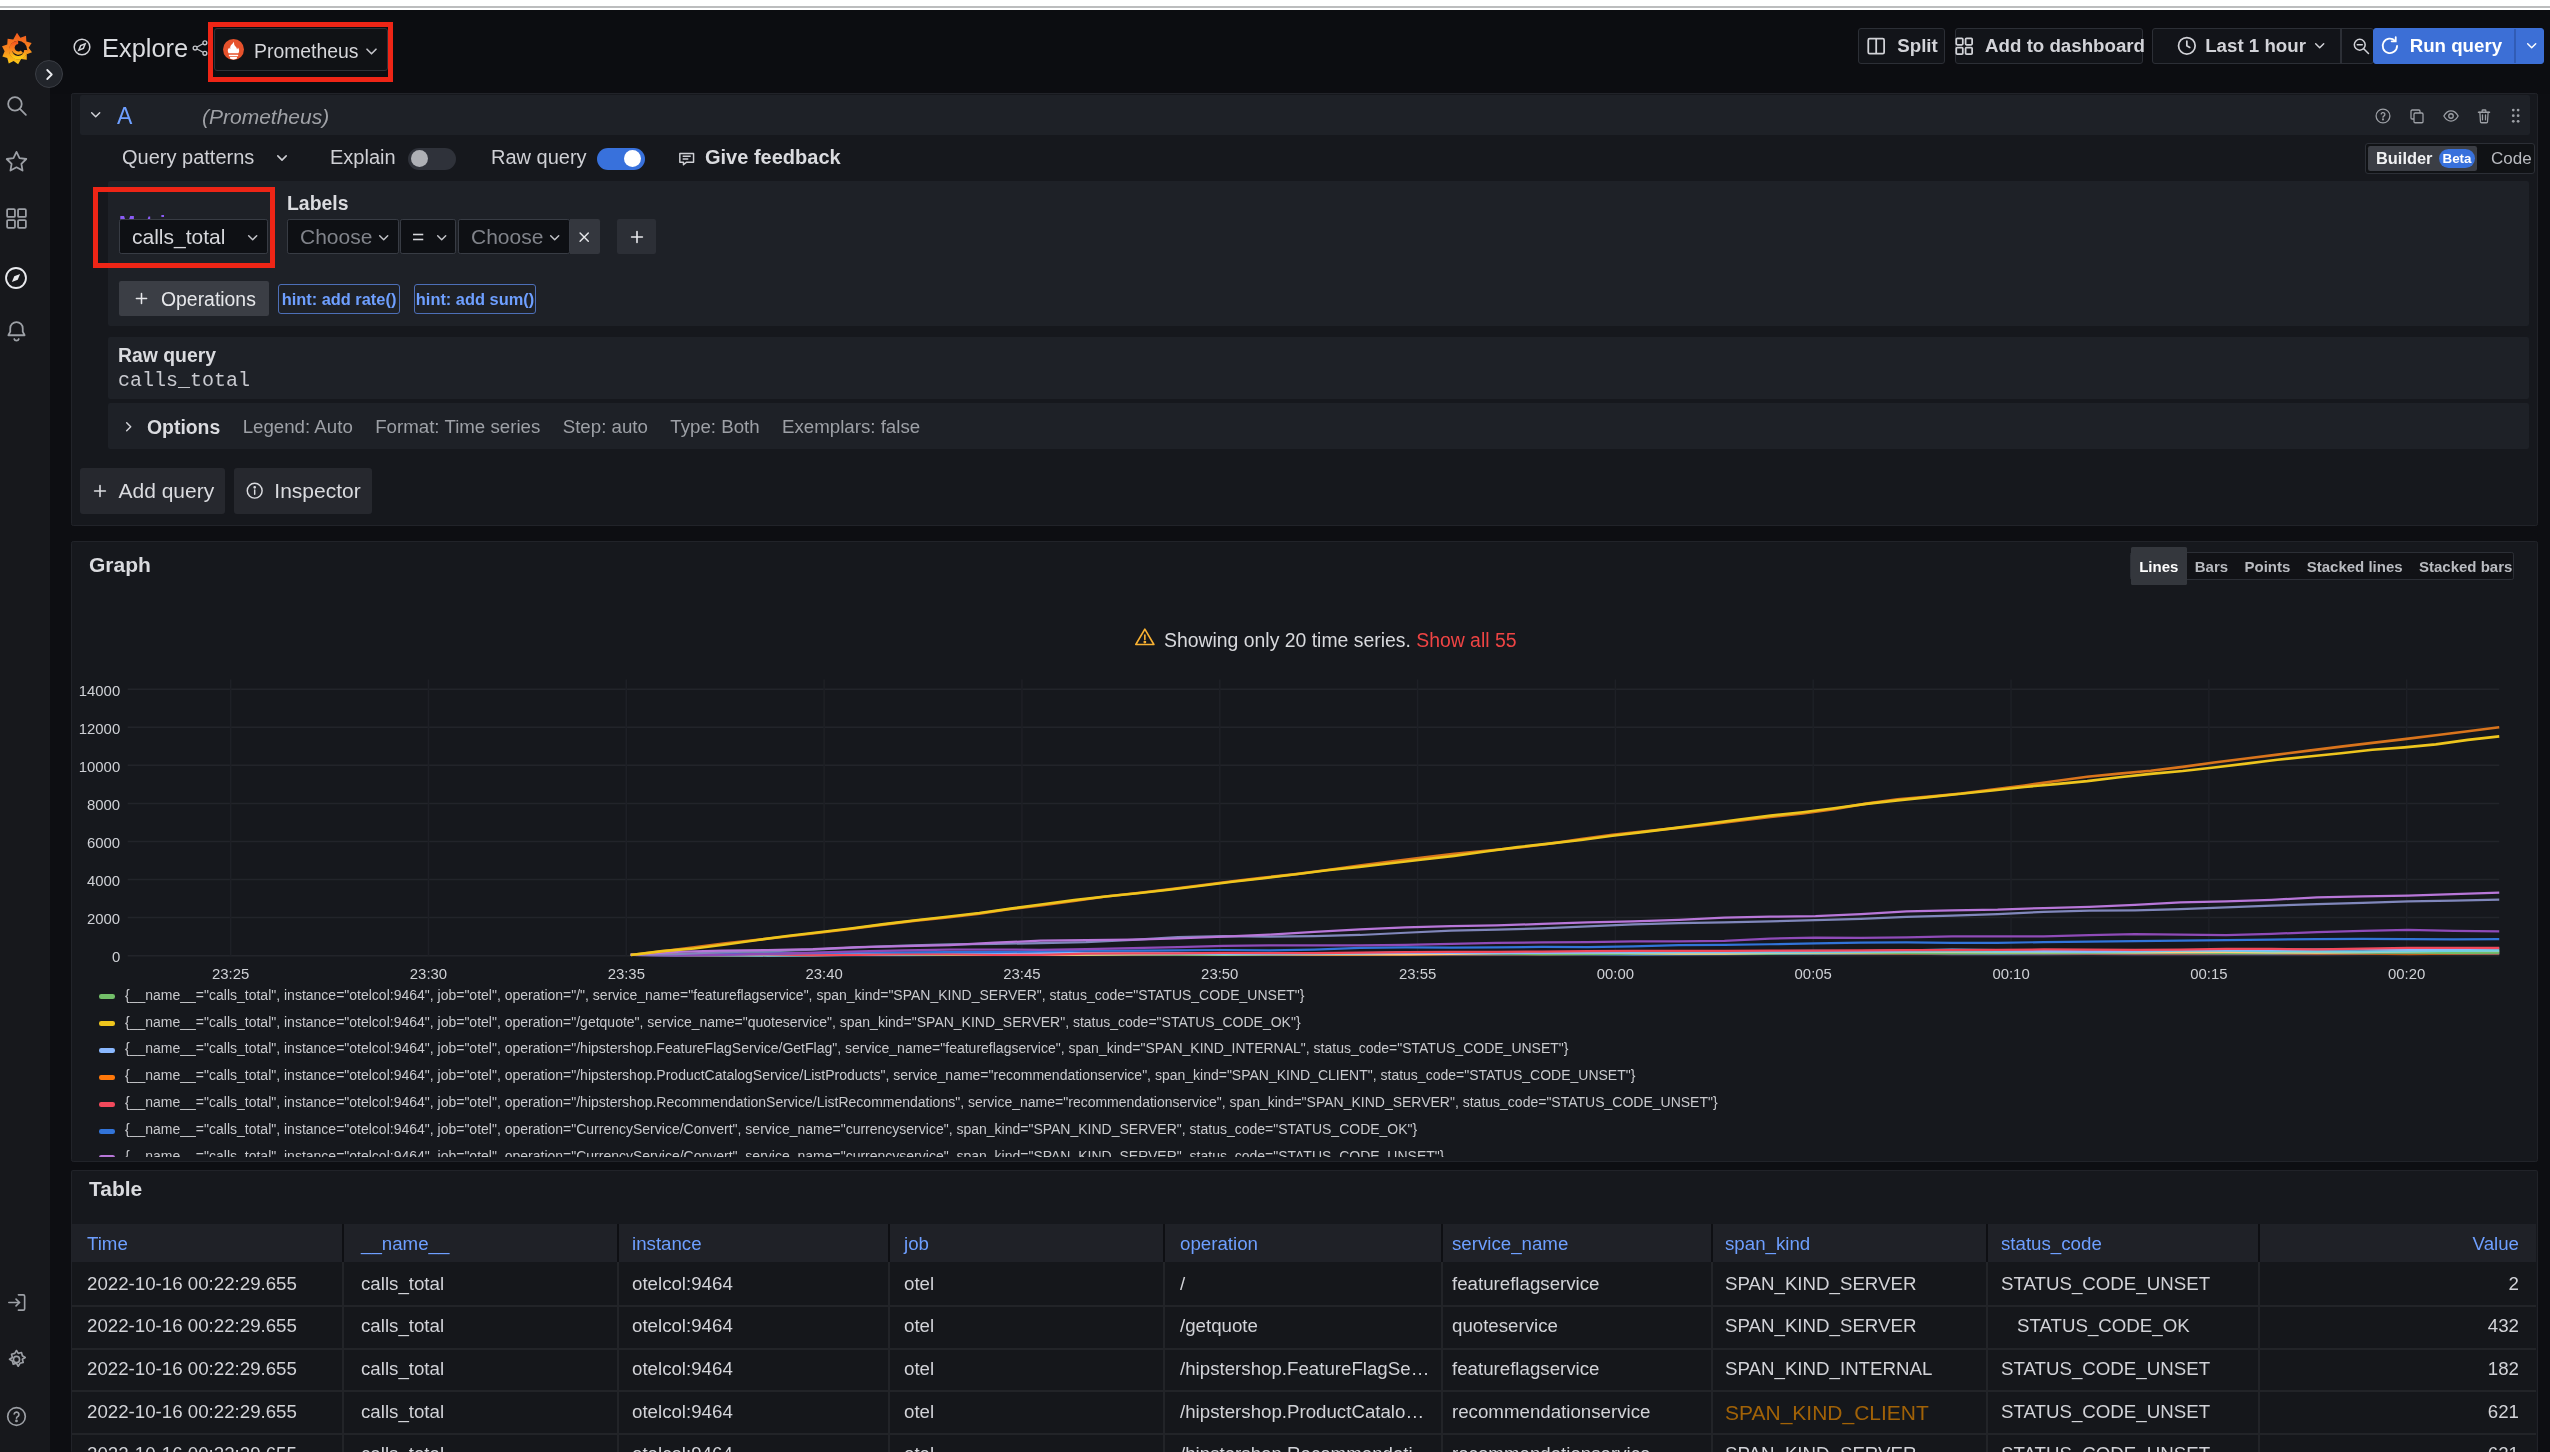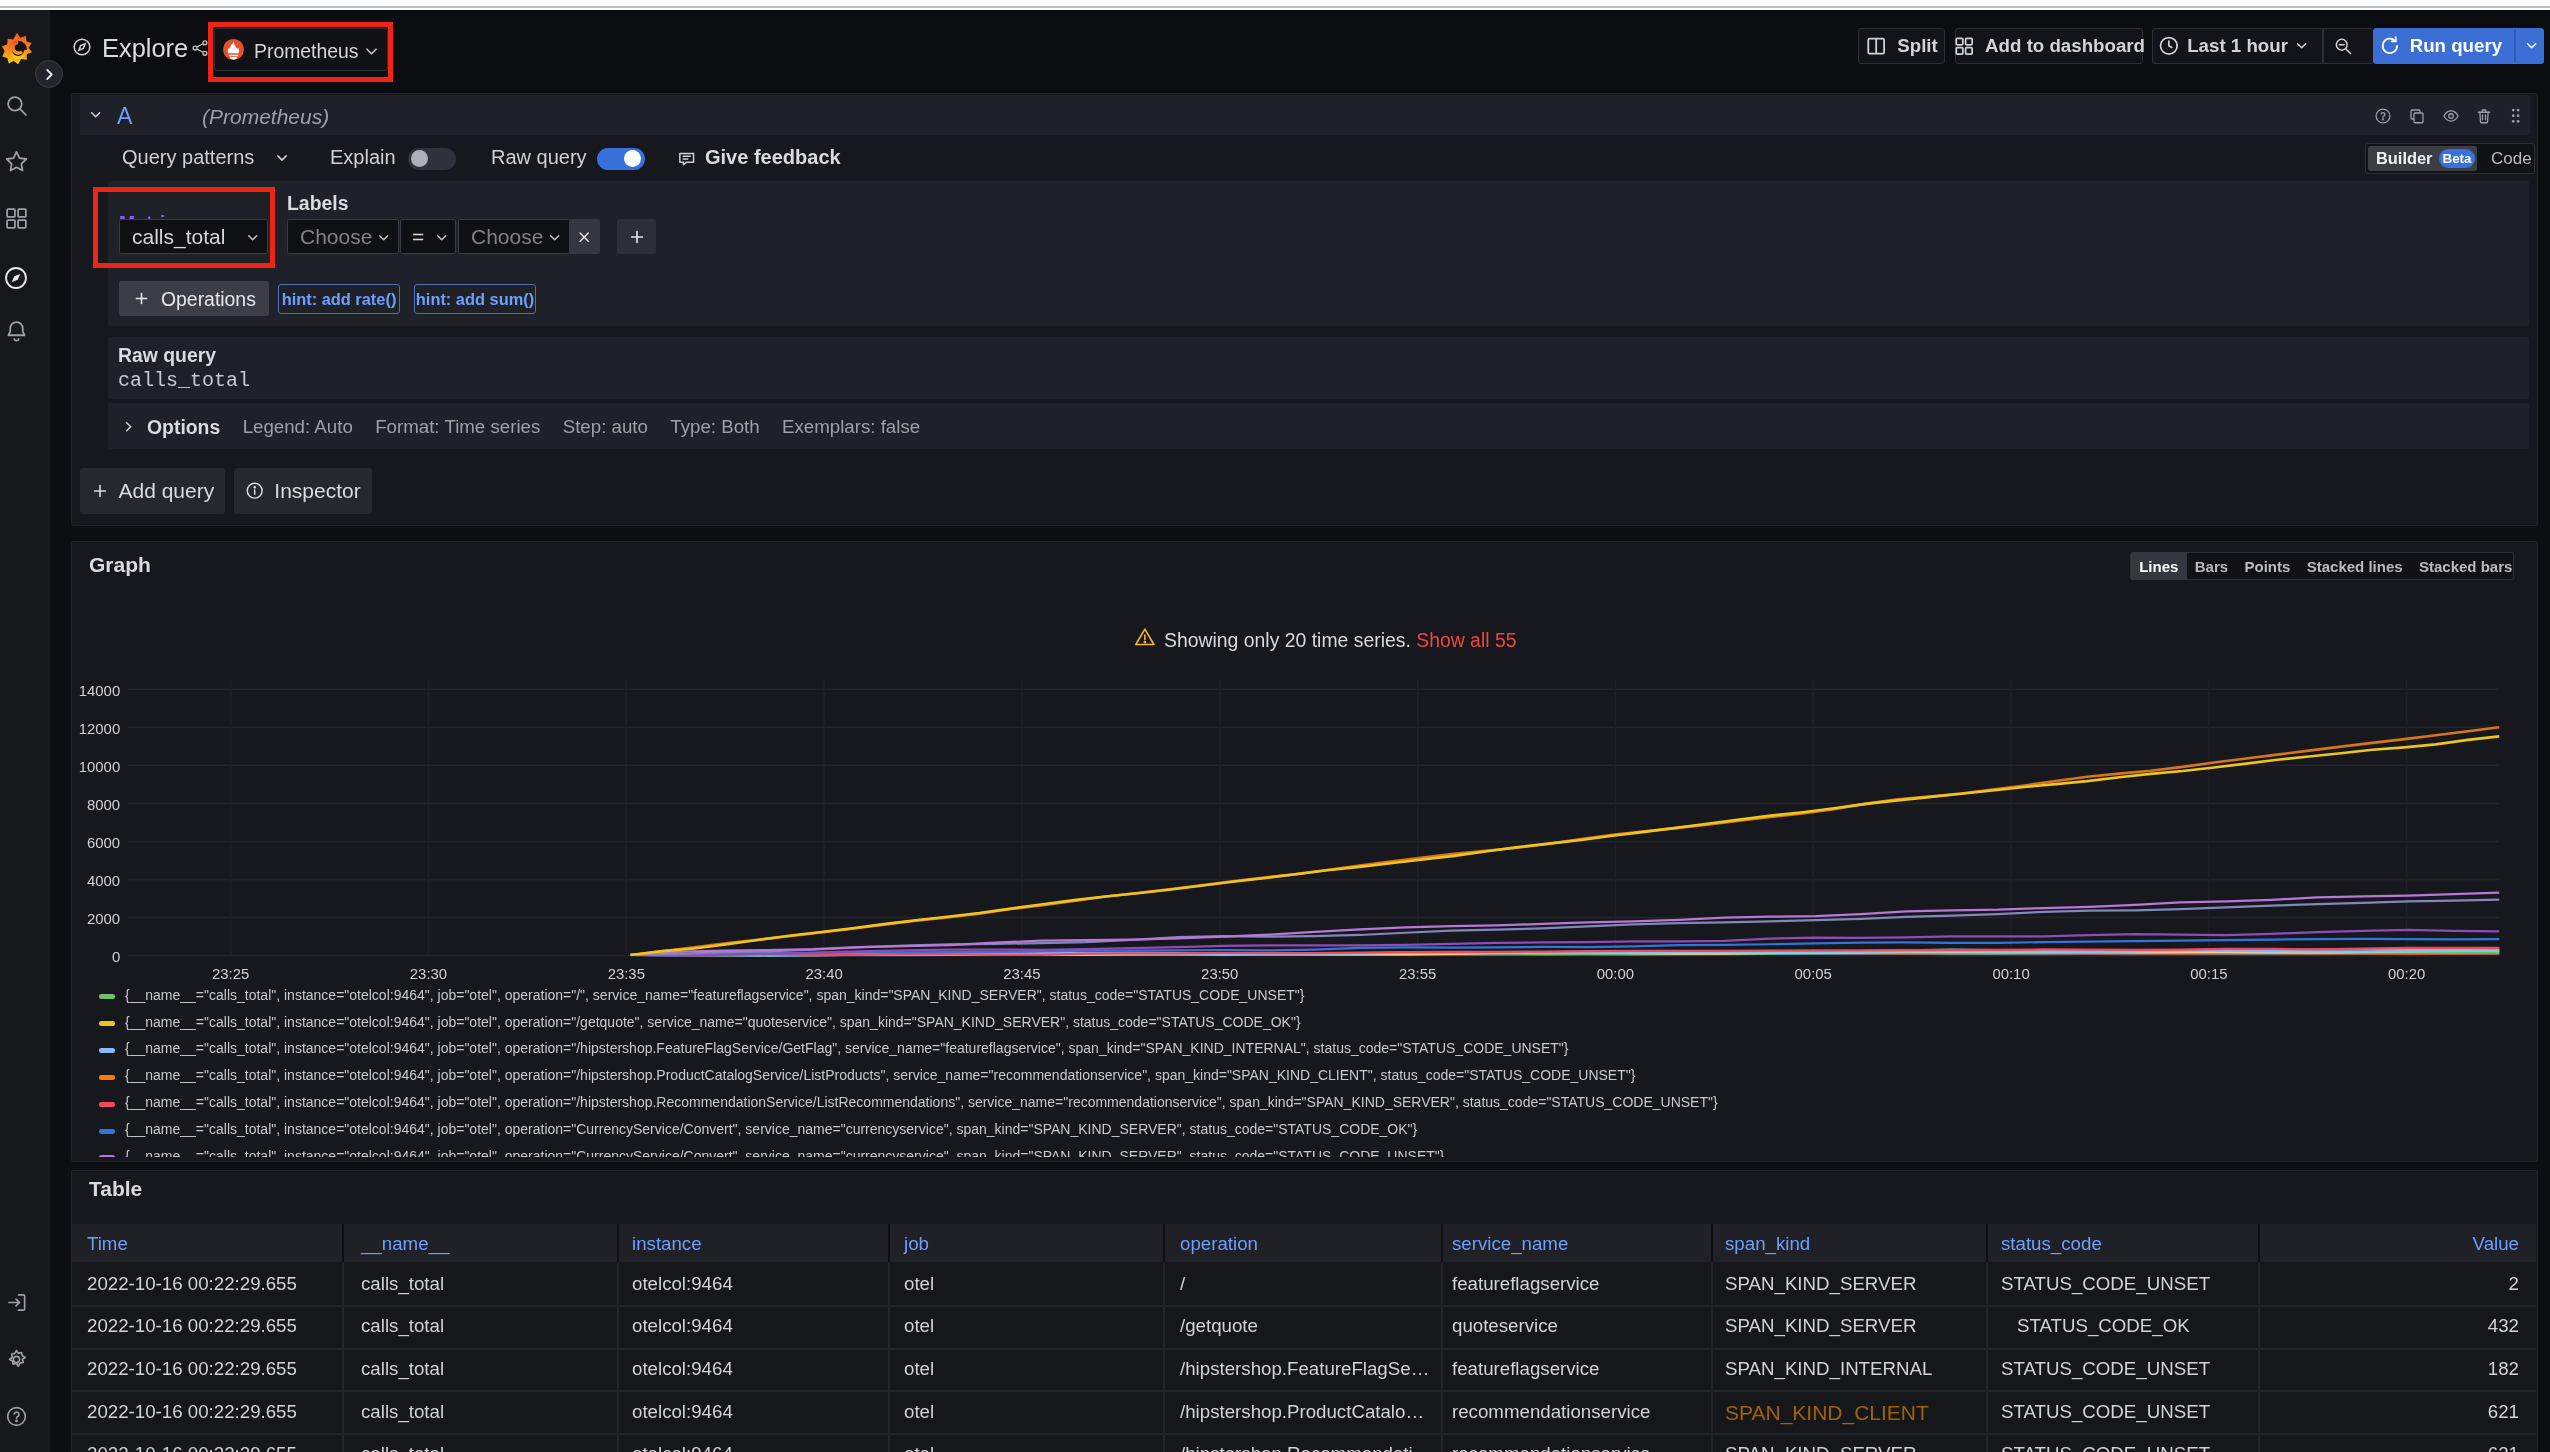--- a/index.html
+++ b/index.html
@@ -113,21 +113,21 @@
   </div>
   <div class="navbtn" style="left:1955px;top:28px;width:188px;">
     <svg width="22.4" height="22.4" viewBox="0 0 24 24" fill="none" stroke="#d2d3d8" stroke-width="1.9">
         <rect x="3.5" y="3.5" width="7" height="7" rx="1"></rect>
         <rect x="13.5" y="3.5" width="7" height="7" rx="1"></rect>
         <rect x="3.5" y="13.5" width="7" height="7" rx="1"></rect>
         <rect x="13.5" y="13.5" width="7" height="7" rx="1"></rect>
       </svg>
     Add to dashboard
   </div>
-  <div class="navbtn" style="left:2152px;top:28px;width:222px;gap:7.5px;justify-content:flex-start;padding-left:5px;">
+  <div class="navbtn" style="left:2152px;top:28px;width:222px;gap:7.5px;justify-content:flex-start;padding-left:23px;">
     <svg width="21.7" height="21.7" viewBox="0 0 24 24" fill="none" stroke="#d2d3d8" stroke-width="1.9" stroke-linecap="round">
         <circle cx="12" cy="12" r="9.2"></circle>
         <path d="M12 6.8 V12 L15.2 13.8"></path>
       </svg>
     Last 1 hour
     <svg width="13.4" height="13.4" viewBox="0 0 20 20" fill="none" stroke="#d2d3d8" stroke-width="2.2" stroke-linecap="round" stroke-linejoin="round">
         <path d="M4 7 L10 13 L16 7"></path>
       </svg>
     <div style="width:1.5px;height:34px;background:#2c2f36;margin-left:6px;"></div>
     <svg width="20" height="20" viewBox="0 0 24 24" fill="none" stroke="#d2d3d8" stroke-width="1.8" stroke-linecap="round" style="margin-left:1.5px;">
@@ -284,21 +284,21 @@
         <path d="M12 11 V16.5"></path>
         <circle cx="12" cy="7.8" r="0.8" fill="#dadbdf"></circle>
       </svg>
     Inspector
   </div>
 
   <div class="abs panel" style="left:71px;top:541px;width:2467px;height:621px;"></div>
   <div class="abs" style="left:89px;top:553px;font-size:21px;font-weight:700;color:#dadbdf;">Graph</div>
 
   <div class="abs" style="left:2130px;top:552px;width:384px;height:28px;background:#111216;border:1.5px solid #2c2f36;border-radius:2.2px;display:flex;align-items:center;font-size:15px;font-weight:700;color:#b9bbc0;white-space:nowrap;">
-    <div style="height:28px;background:#34373d;border-radius:1.5px;display:flex;align-items:center;padding:0 8.2px;color:#fff;">Lines</div>
+    <div style="height:38px;background:#34373d;border-radius:1.5px;display:flex;align-items:center;padding:0 8.2px;color:#fff;">Lines</div>
     <div style="padding:0 8.2px;">Bars</div>
     <div style="padding:0 8.2px;">Points</div>
     <div style="padding:0 8.2px;">Stacked lines</div>
     <div style="padding:0 8.2px;">Stacked bars</div>
   </div>
 
   <svg class="abs" style="left:1134px;top:626px" width="21.7" height="21.7" viewBox="0 0 24 24" fill="none" stroke="#f8b133" stroke-width="1.8" stroke-linejoin="round">
       <path d="M12 3.5 L22 20.5 H2 Z"></path>
       <path d="M12 10 V15" stroke-linecap="round"></path>
       <circle cx="12" cy="17.8" r="0.7" fill="#f8b133"></circle>

